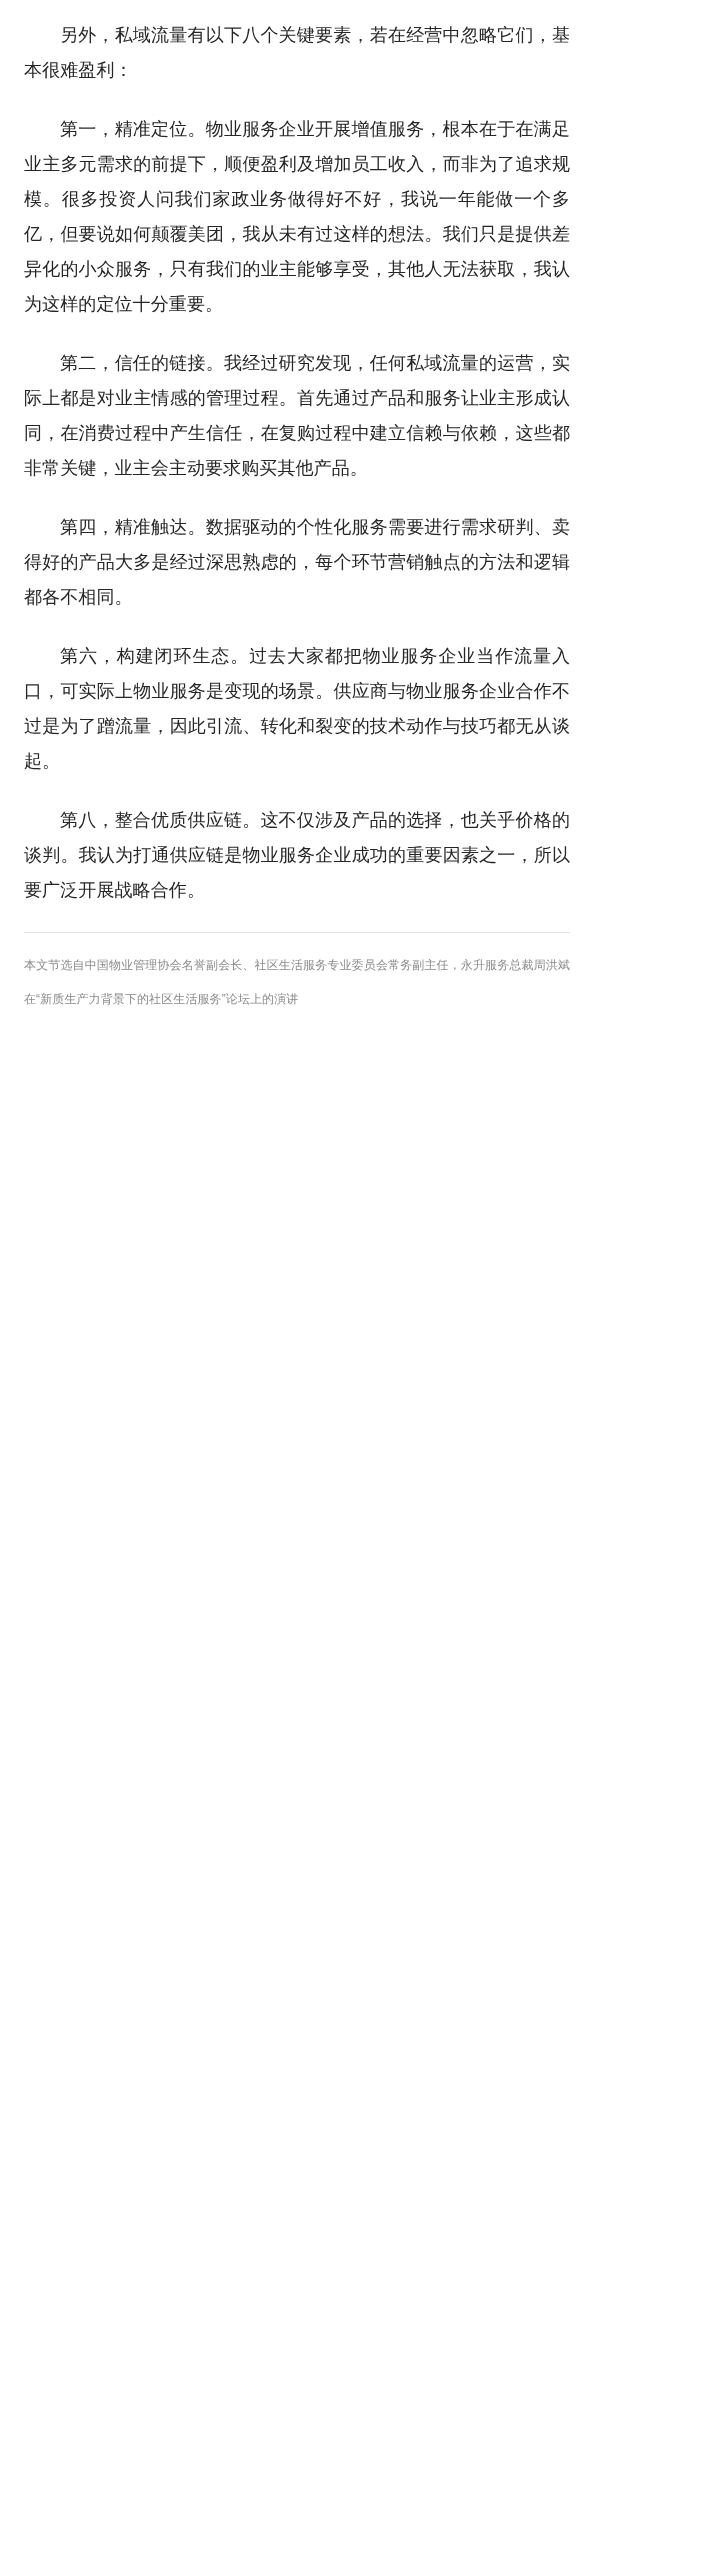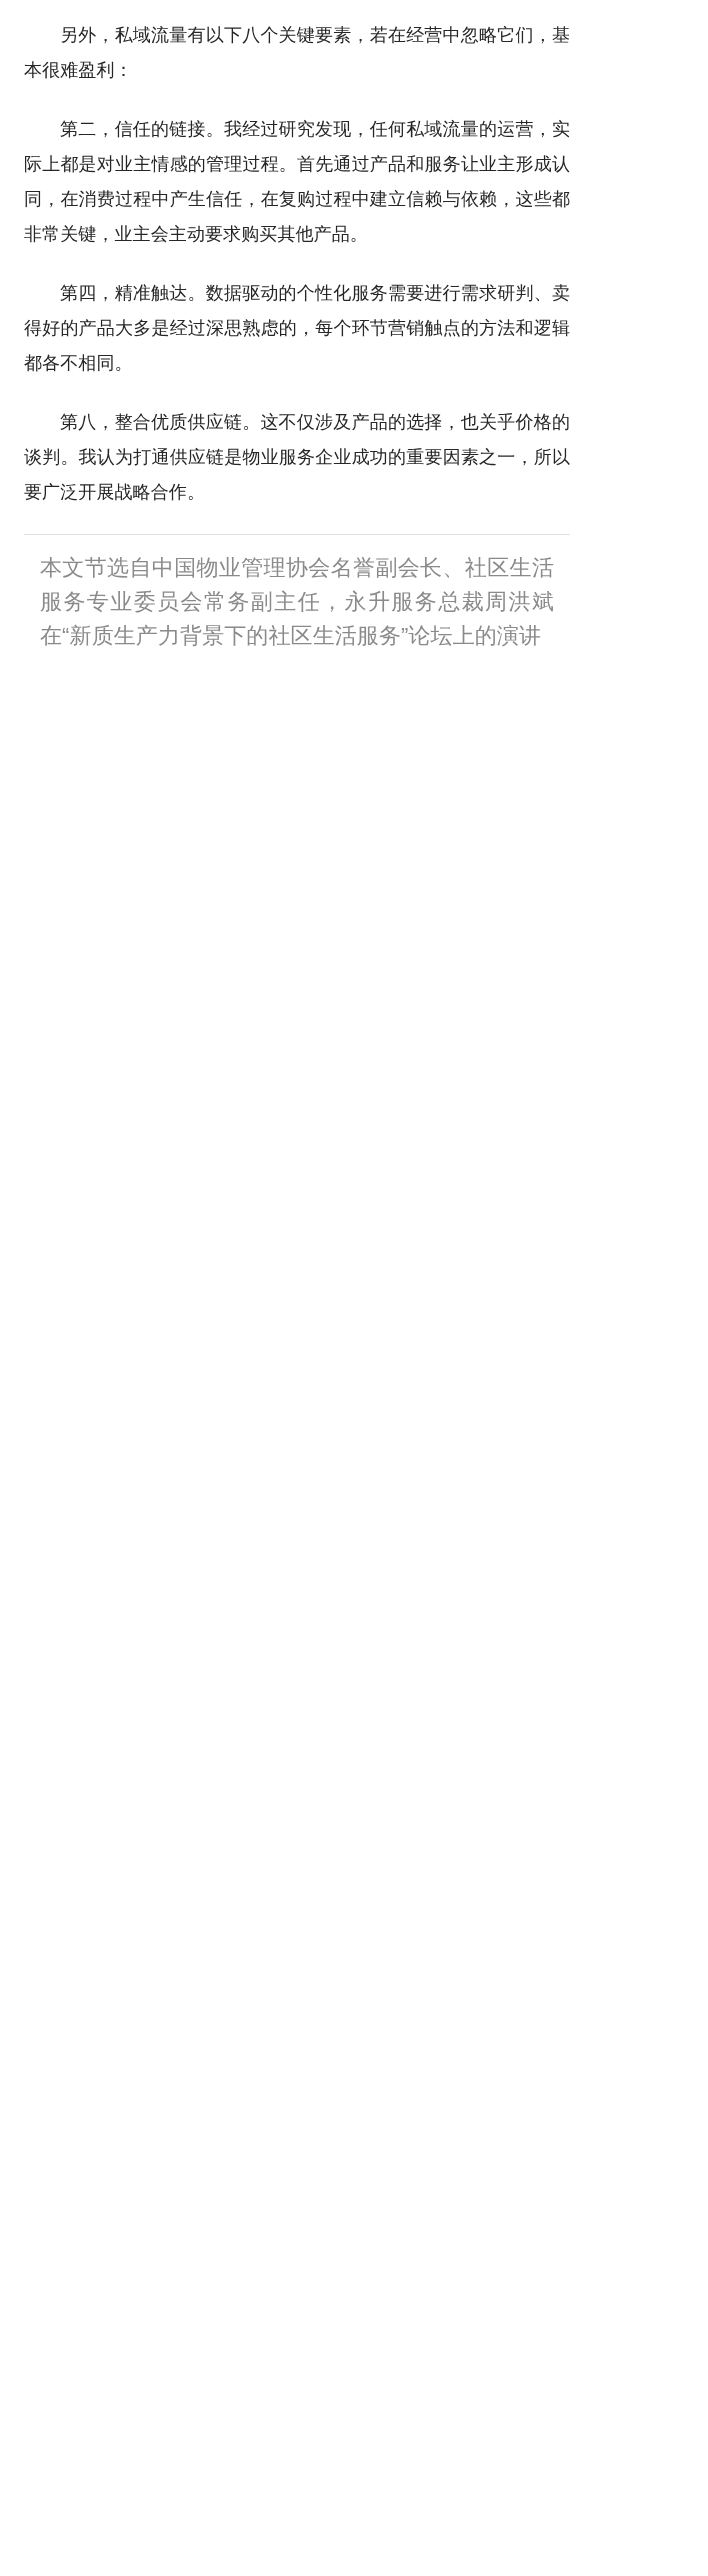--- a/index.html
+++ b/index.html
@@ -31,37 +31,39 @@
   }
   .para.indent {
     text-indent: 2em;
   }
   .divider {
     border: none;
     border-top: 0.7px solid #e0e0e0;
     margin: 11.2px 0 15.4px 0;
   }
   .source {
-    font-size: 22px;
+    font-size: 12px;
     line-height: 34px;
     color: #8a8a8a;
     text-align: justify;
     text-justify: inter-ideograph;
-    margin: 16px;
+    margin: 0;
     letter-spacing: 0.1px;
   }
 </style>
 </head>
 <body>
 
 <div class="article">
 
   <p class="para indent">另外，私域流量有以下八个关键要素，若在经营中忽略它们，基本很难盈利：</p>
+  <p class="para indent">第一，精准定位。物业服务企业开展增值服务，根本在于在满足业主多元需求的前提下，顺便盈利及增加员工收入，而非为了追求规模。很多投资人问我们家政业务做得好不好，我说一年能做一个多亿，但要说如何颠覆美团，我从未有过这样的想法。我们只是提供差异化的小众服务，只有我们的业主能够享受，其他人无法获取，我认为这样的定位十分重要。</p>
   <p class="para indent">第二，信任的链接。我经过研究发现，任何私域流量的运营，实际上都是对业主情感的管理过程。首先通过产品和服务让业主形成认同，在消费过程中产生信任，在复购过程中建立信赖与依赖，这些都非常关键，业主会主动要求购买其他产品。</p>
   <p class="para indent">第四，精准触达。数据驱动的个性化服务需要进行需求研判、卖得好的产品大多是经过深思熟虑的，每个环节营销触点的方法和逻辑都各不相同。</p>
+  <p class="para indent">第六，构建闭环生态。过去大家都把物业服务企业当作流量入口，可实际上物业服务是变现的场景。供应商与物业服务企业合作不过是为了蹭流量，因此引流、转化和裂变的技术动作与技巧都无从谈起。</p>
   <p class="para indent">第八，整合优质供应链。这不仅涉及产品的选择，也关乎价格的谈判。我认为打通供应链是物业服务企业成功的重要因素之一，所以要广泛开展战略合作。</p>
 
   <hr class="divider">
 
   <p class="source">本文节选自中国物业管理协会名誉副会长、社区生活服务专业委员会常务副主任，永升服务总裁周洪斌在“新质生产力背景下的社区生活服务”论坛上的演讲</p>
 
 </div>
 
 
 </body></html>

